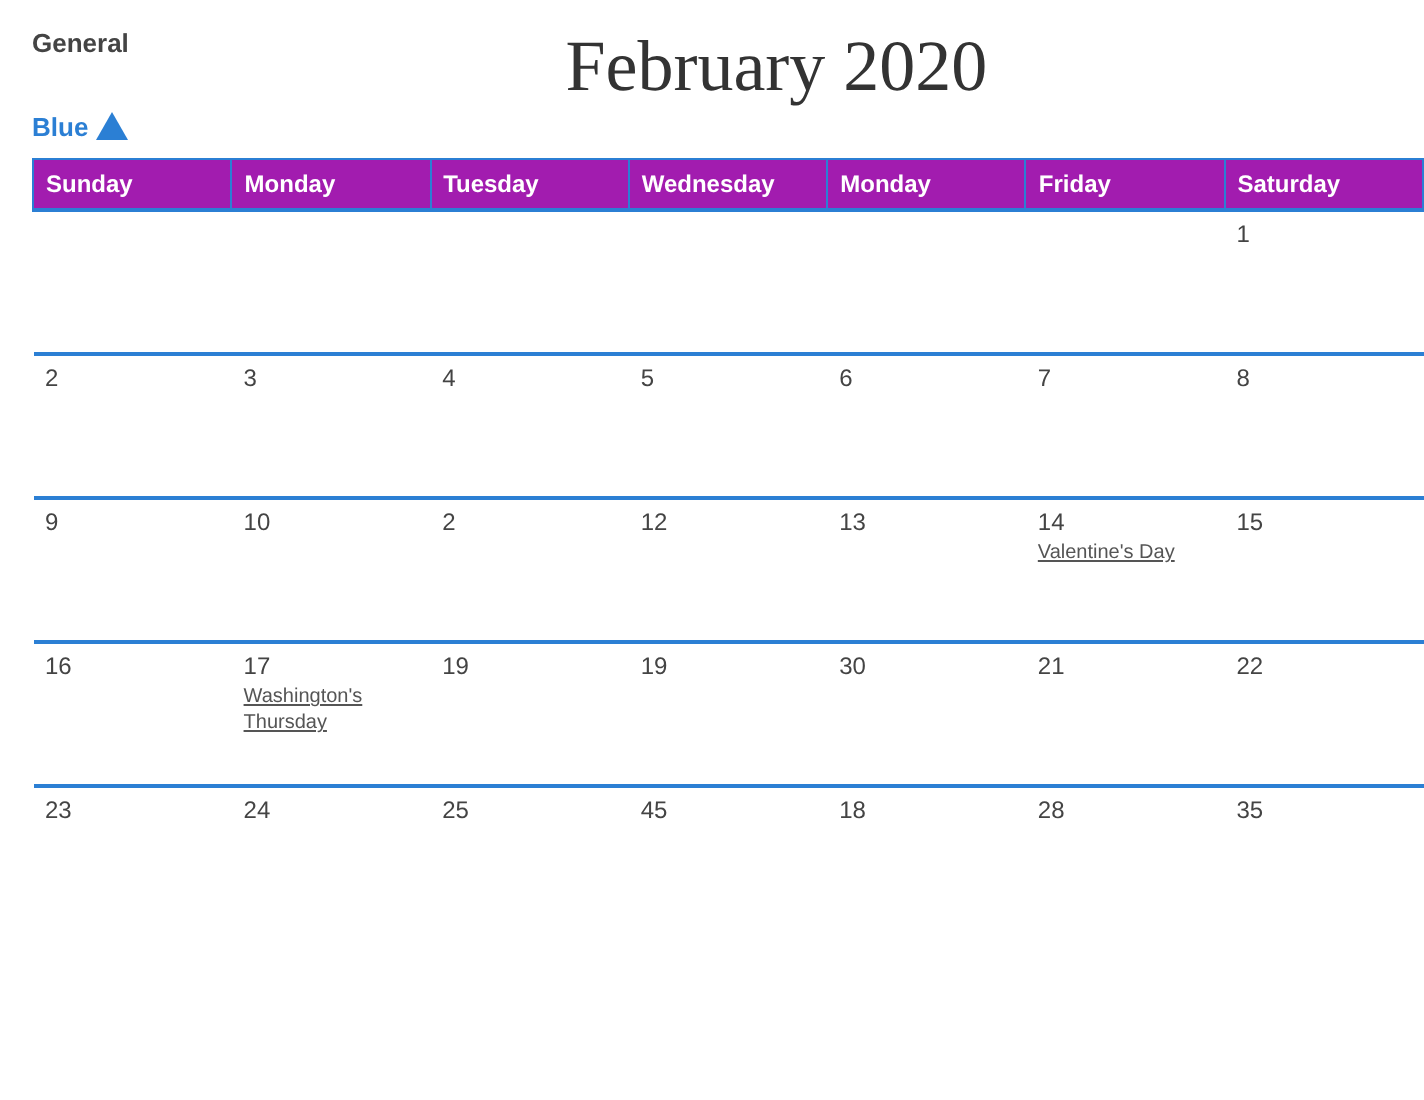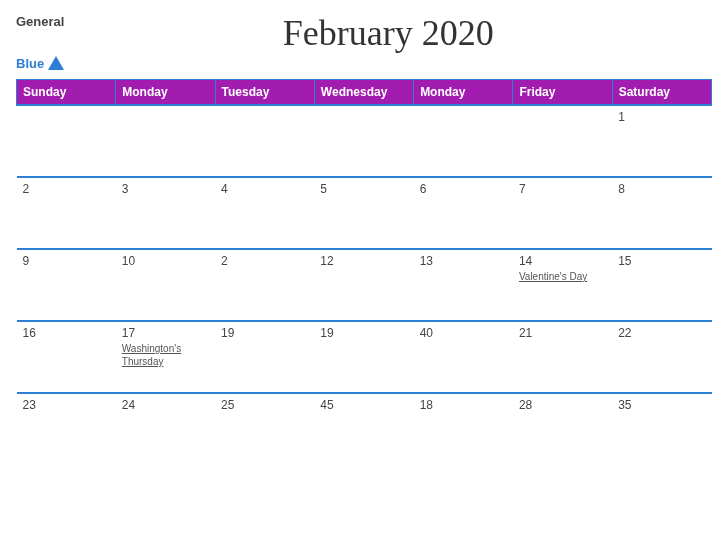--- a/index.html
+++ b/index.html
@@ -209,21 +209,21 @@
             <span class="day-number">17</span>
             <span class="event-label">Washington's Thursday</span>
           </td>
           <td>
             <span class="day-number">19</span>
           </td>
           <td>
             <span class="day-number">19</span>
           </td>
           <td>
-            <span class="day-number">40</span>
+            <span class="day-number">30</span>
           </td>
           <td>
             <span class="day-number">21</span>
           </td>
           <td>
             <span class="day-number">22</span>
           </td>
         </tr>
         <tr>
           <td>

